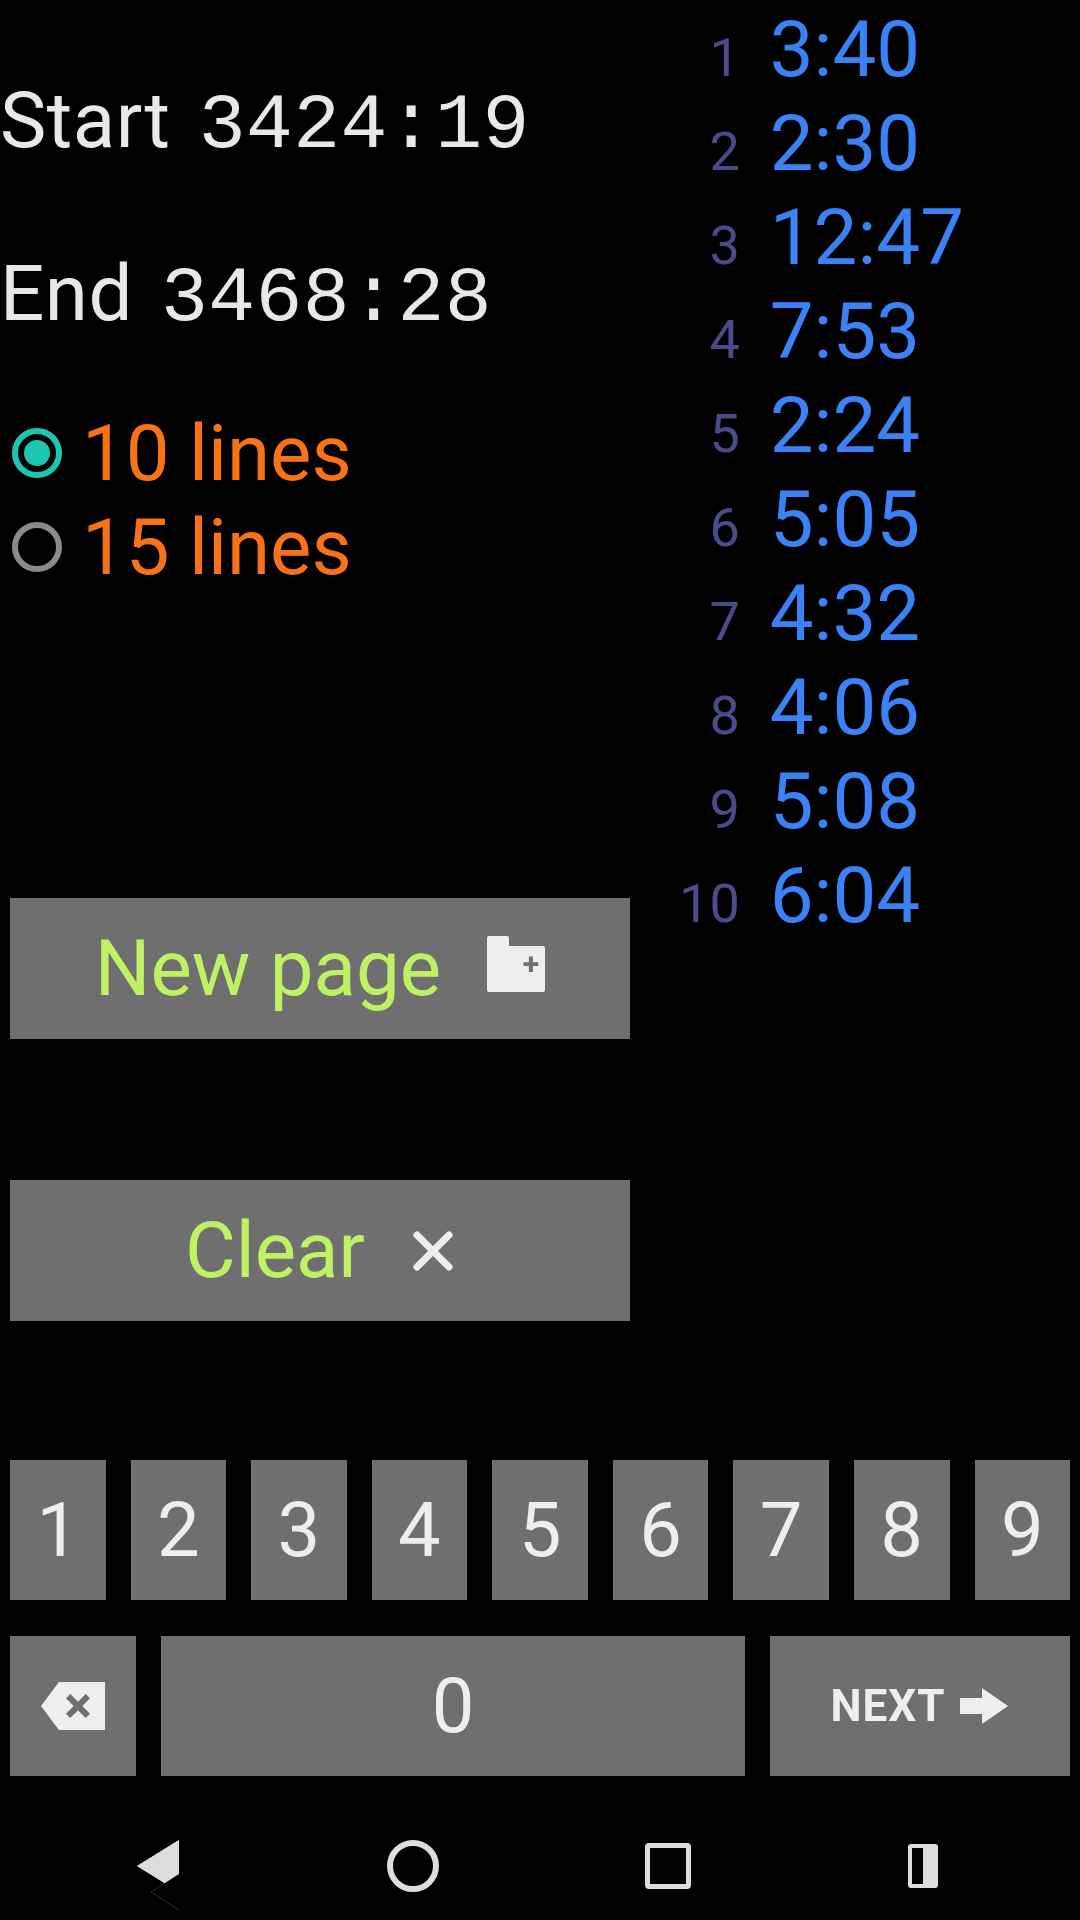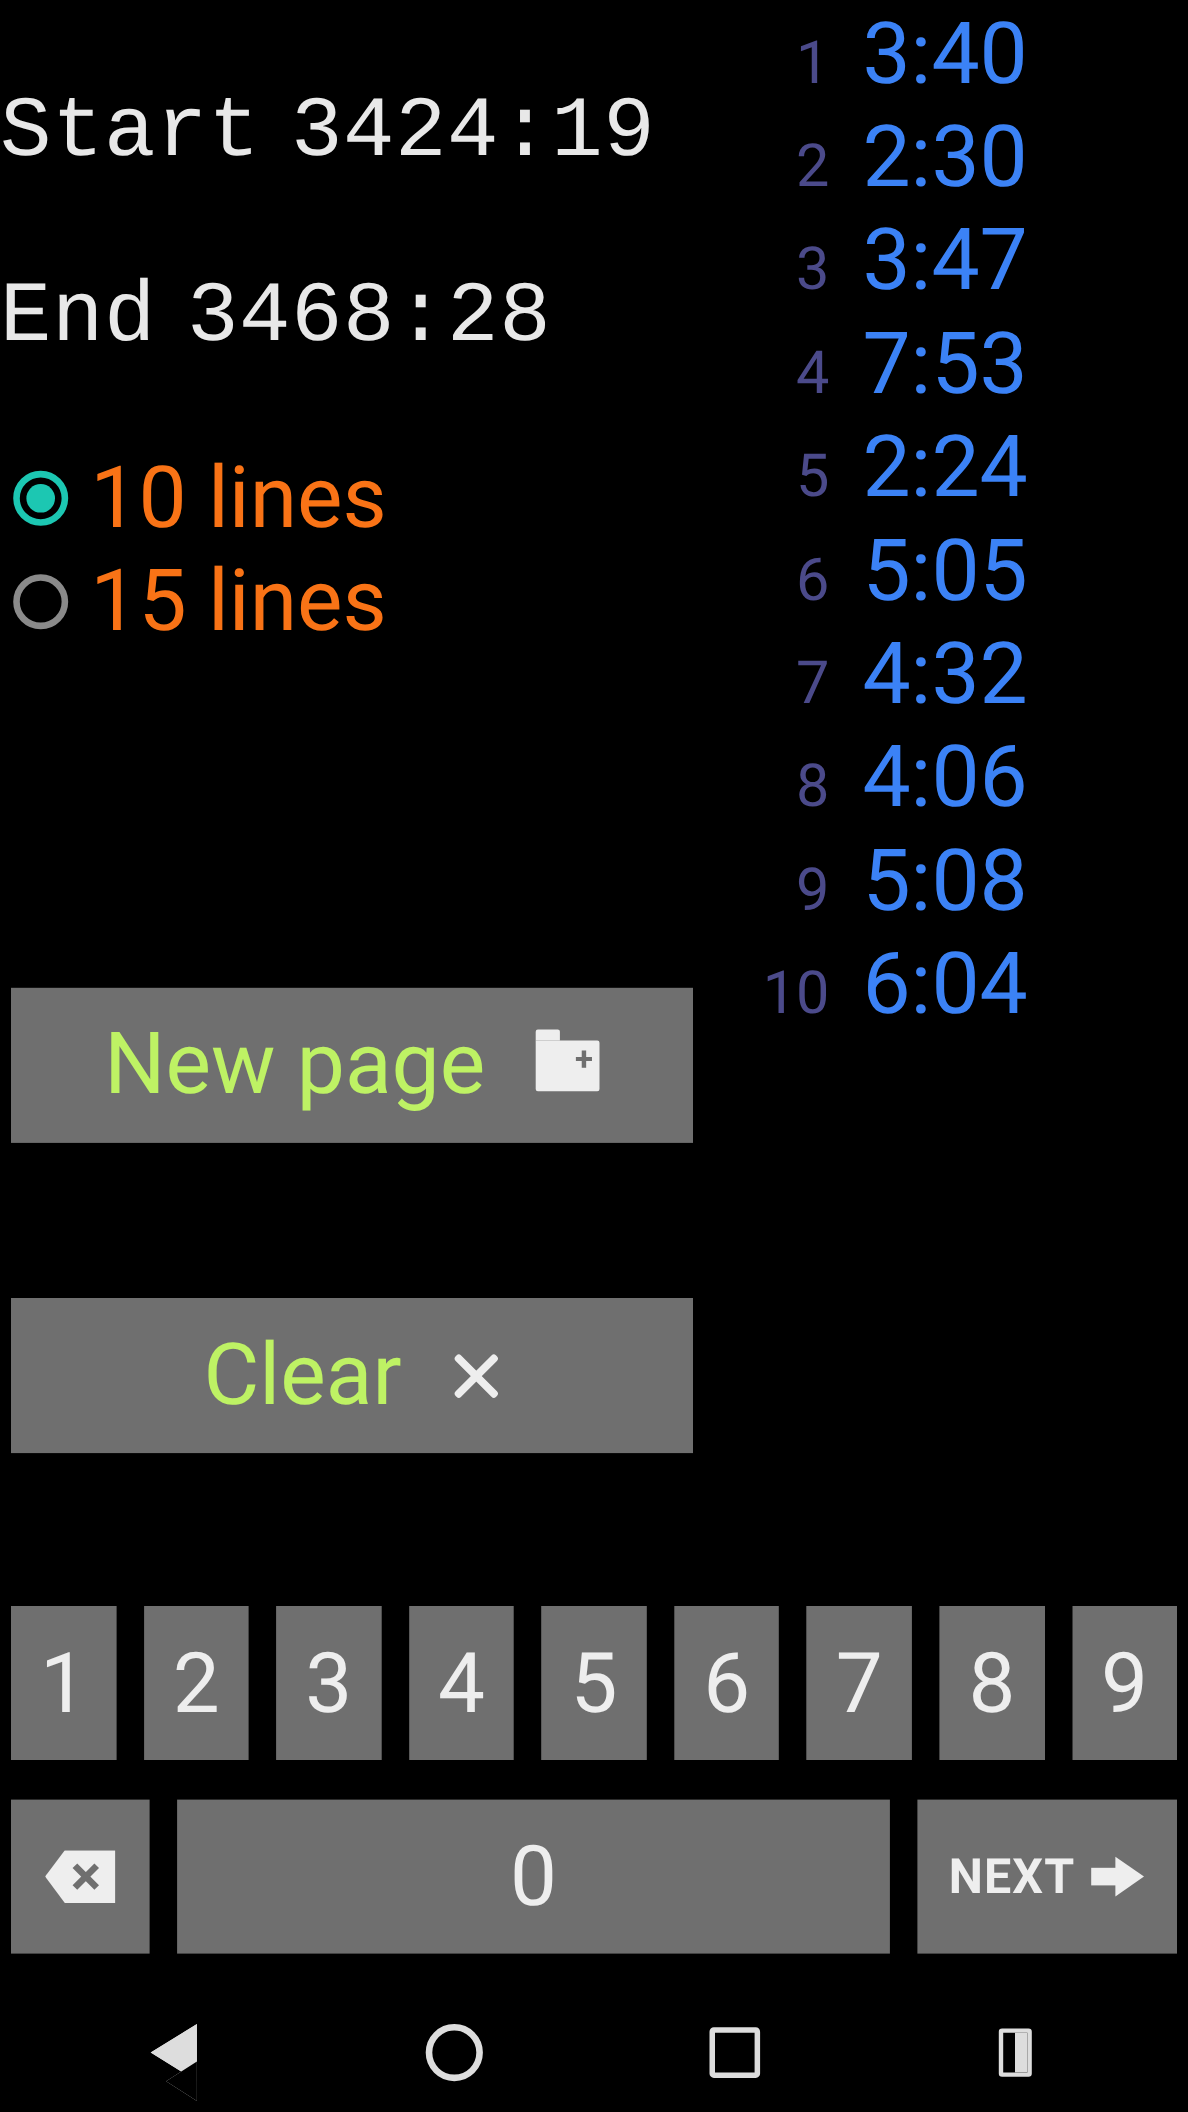--- a/index.html
+++ b/index.html
@@ -26,21 +26,21 @@
   .readout {
     display: flex;
     align-items: baseline;
     gap: 28px;
     font-size: 78px;
     line-height: 1;
     color: #e8e8e8;
   }
   .readout.start { margin-top: 82px; }
   .readout.end   { margin-top: 90px; }
-  .readout .label { letter-spacing: 0.5px; font-family: Liberation Mono, monospace; }
+  .readout .label { letter-spacing: 0.5px; }
   .readout .value { letter-spacing: 0.5px; font-family: Liberation Mono, monospace; }
 
   
   .radio-group {
     position: absolute;
     left: 12px;
     top: 408px;
     display: flex;
     flex-direction: column;
     gap: 4px;
@@ -178,21 +178,21 @@
     gap: 25px;
   }
   .key-wide {
     background:#6f6f6f; height:140px;
     display:flex; align-items:center; justify-content:center;
     color:#eee; font-size:76px;
   }
   .key-back { width: 126px; }
   .key-zero { flex: 1; font-size:76px; }
   .key-next {
-    width: 236px;
+    width: 300px;
     display:flex; align-items:center; justify-content:center;
     gap:14px; font-size:44px; font-weight:700; letter-spacing:1px;
   }
 
   
   .backspace {
     width:64px; height:48px; position:relative;
   }
   .backspace::before {
     
@@ -298,21 +298,21 @@
   <div class="time-row">
     <span class="idx">1</span>
     <span class="val">3:40</span>
   </div>
   <div class="time-row">
     <span class="idx">2</span>
     <span class="val">2:30</span>
   </div>
   <div class="time-row">
     <span class="idx">3</span>
-    <span class="val">3:47</span>
+    <span class="val">12:47</span>
   </div>
   <div class="time-row">
     <span class="idx">4</span>
     <span class="val">7:53</span>
   </div>
   <div class="time-row">
     <span class="idx">5</span>
     <span class="val">2:24</span>
   </div>
   <div class="time-row">

